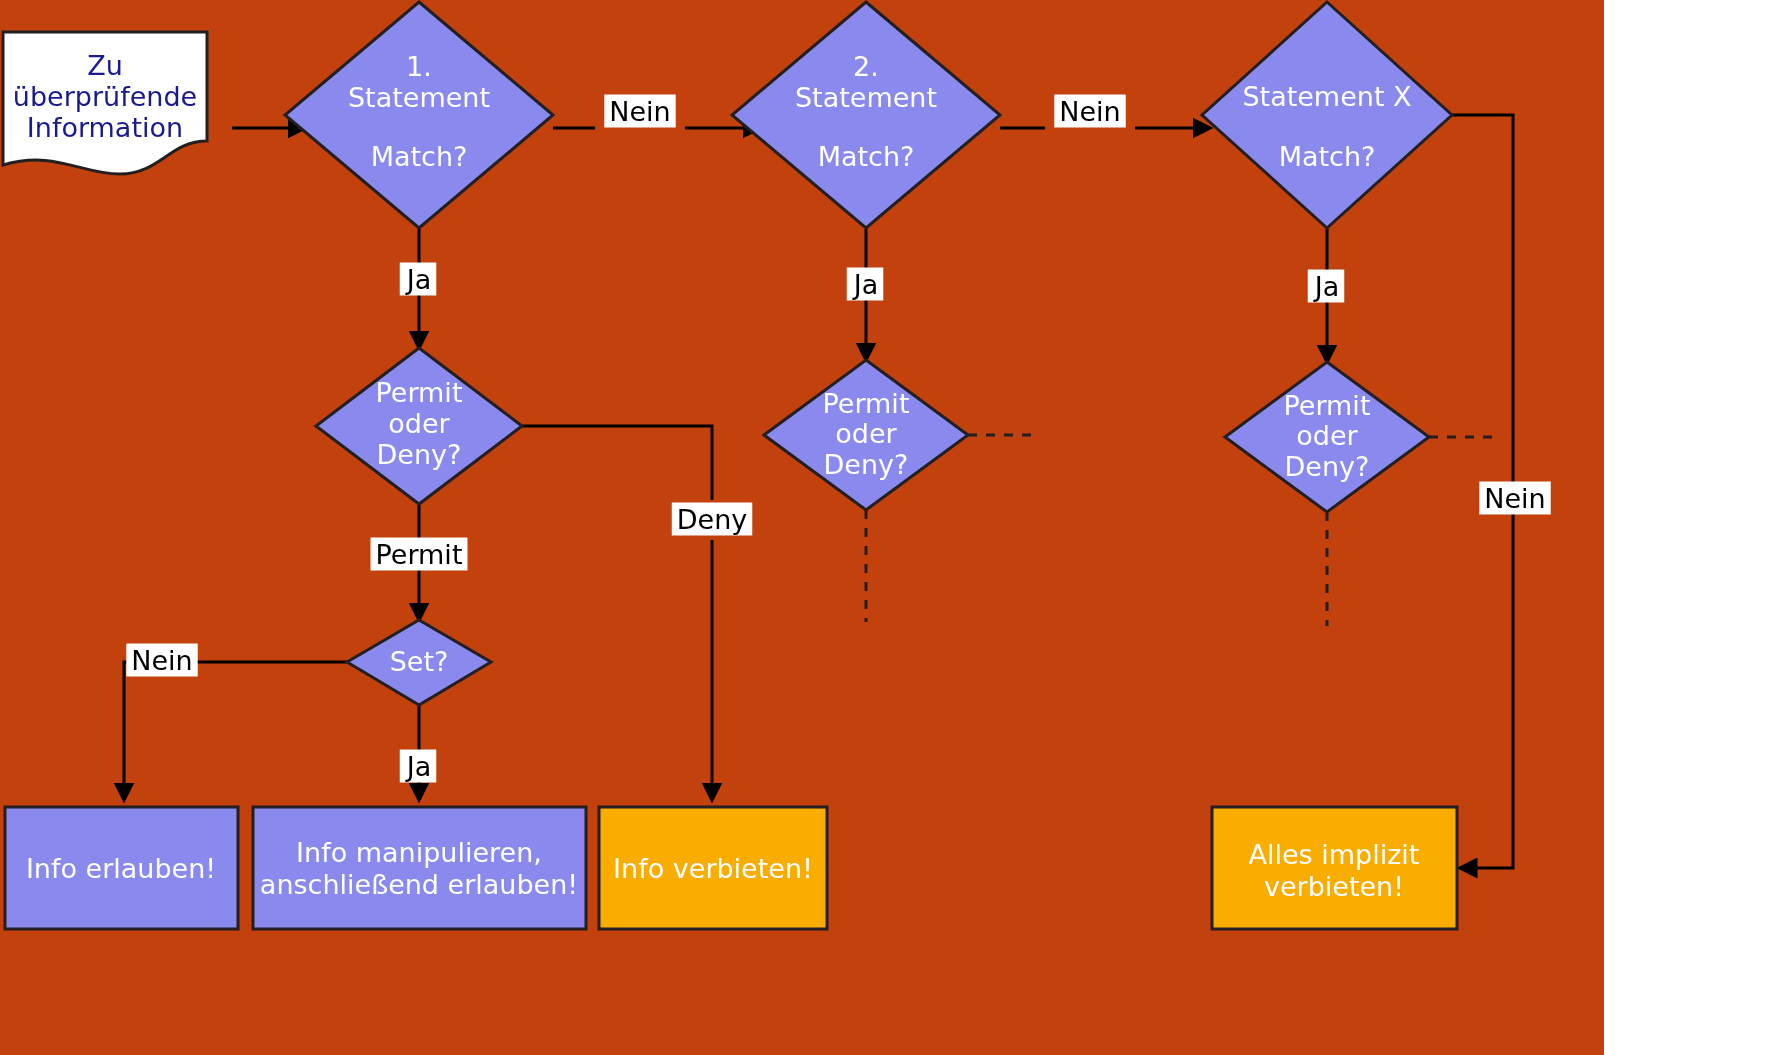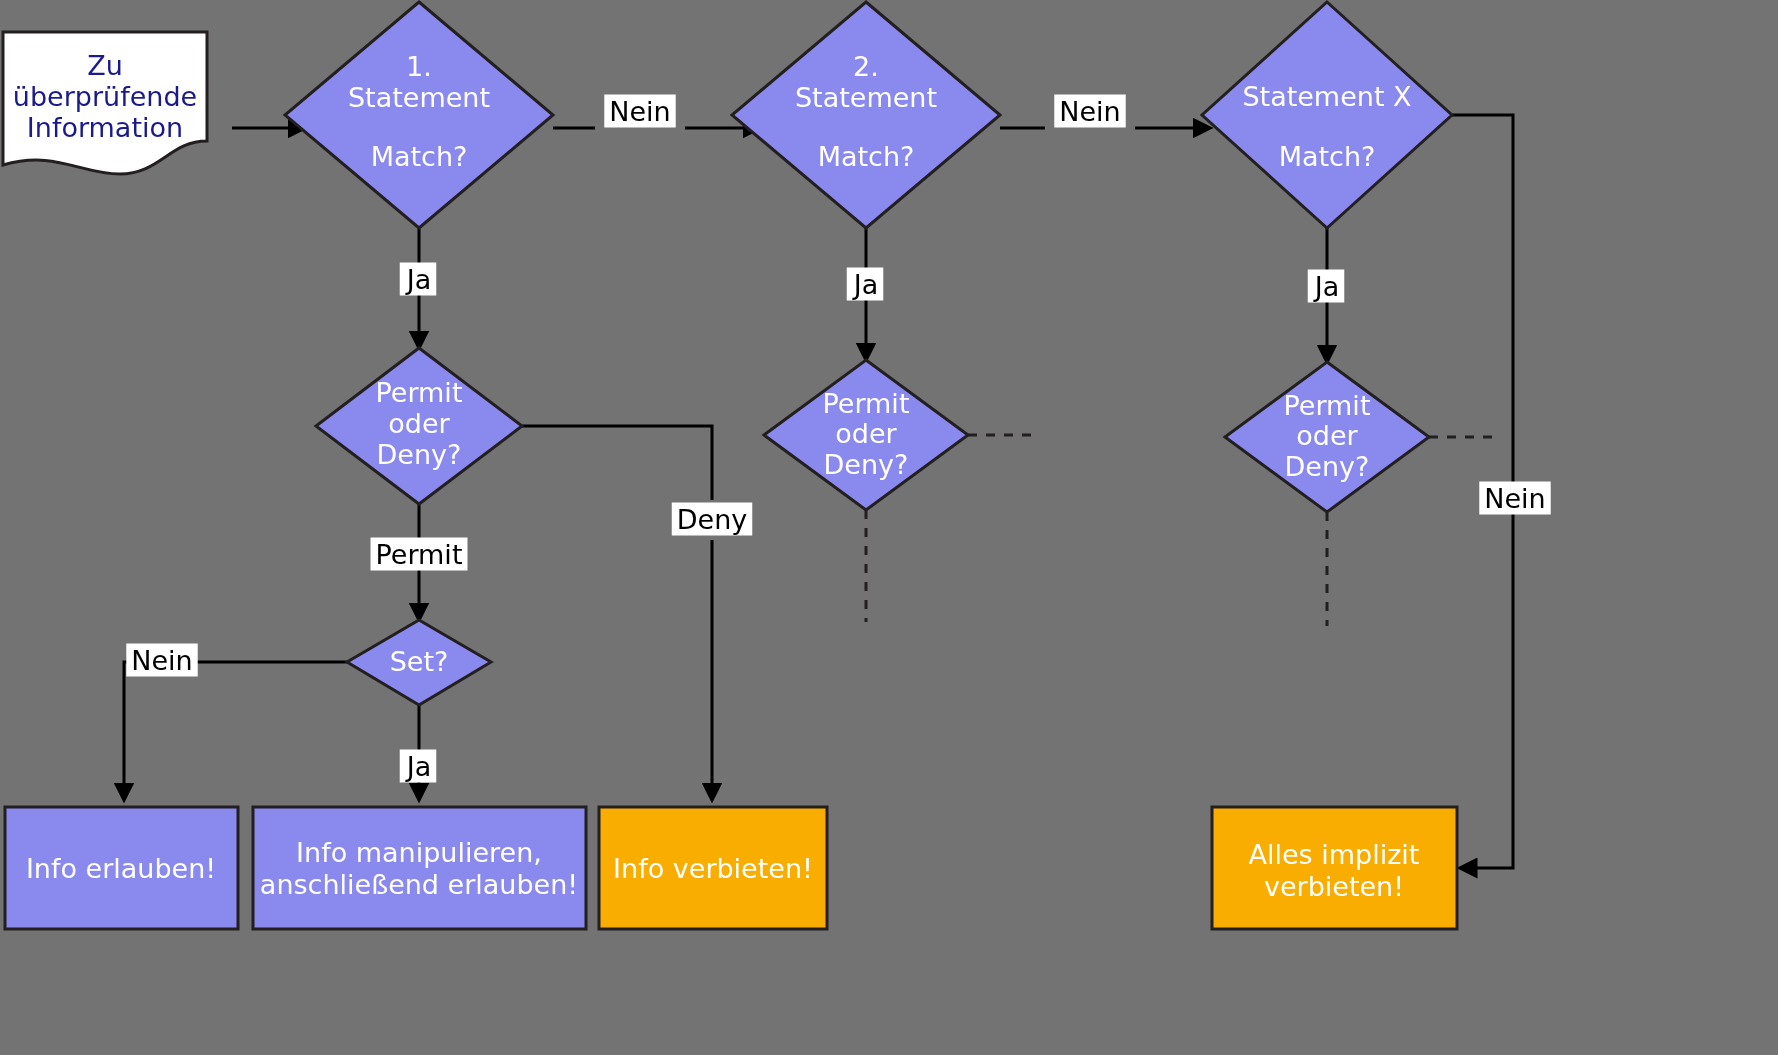--- a/index.html
+++ b/index.html
@@ -2,23 +2,23 @@
 <html><head>
 <meta charset="utf-8">
 <style>
   html, body {
     margin: 0;
     padding: 0;
     background: #ffffff;
   }
   #canvas {
     position: relative;
-    width: 1778px;
+    width: 1604px;
     height: 1055px;
-    background: #737373;
+    background: #c2410c;
     font-family: "DejaVu Sans", sans-serif;
     overflow: hidden;
   }
   svg.flow {
     position: absolute;
     top: 0; left: 0;
     width: 1778px;
     height: 1055px;
   }
   .node-fill-blue { fill: #8a8aee; stroke: #231f20; stroke-width: 3; }

